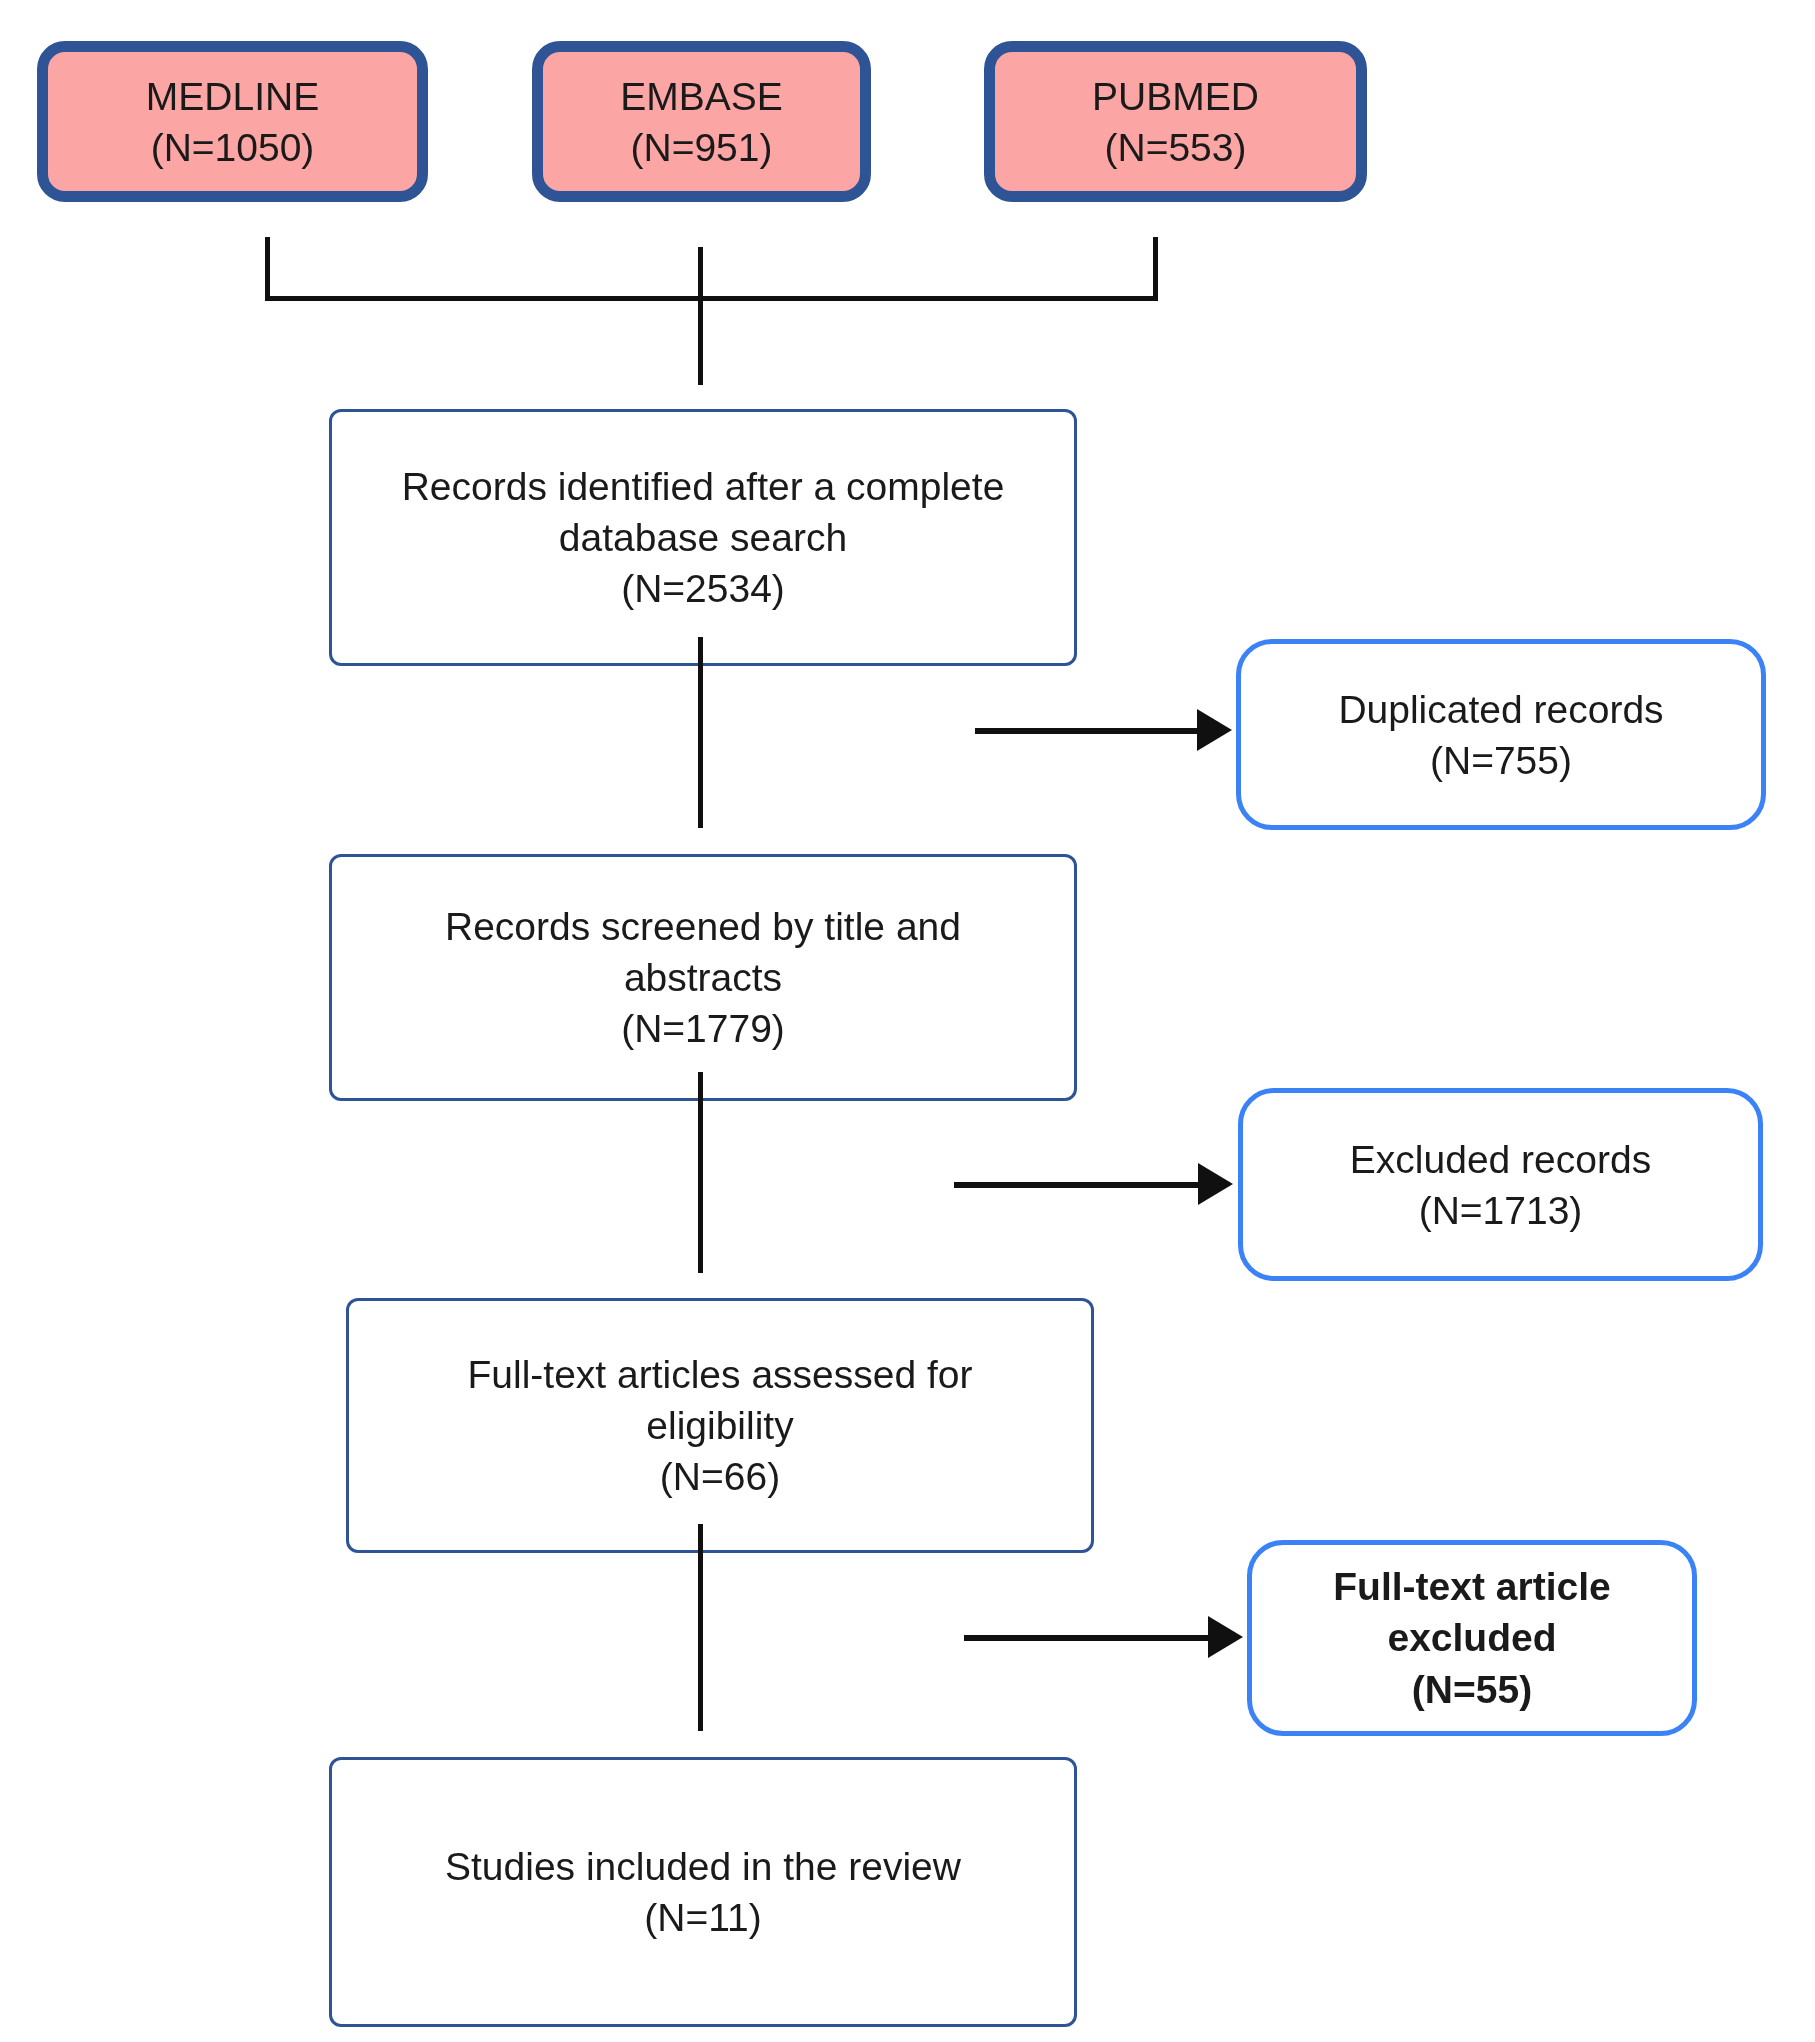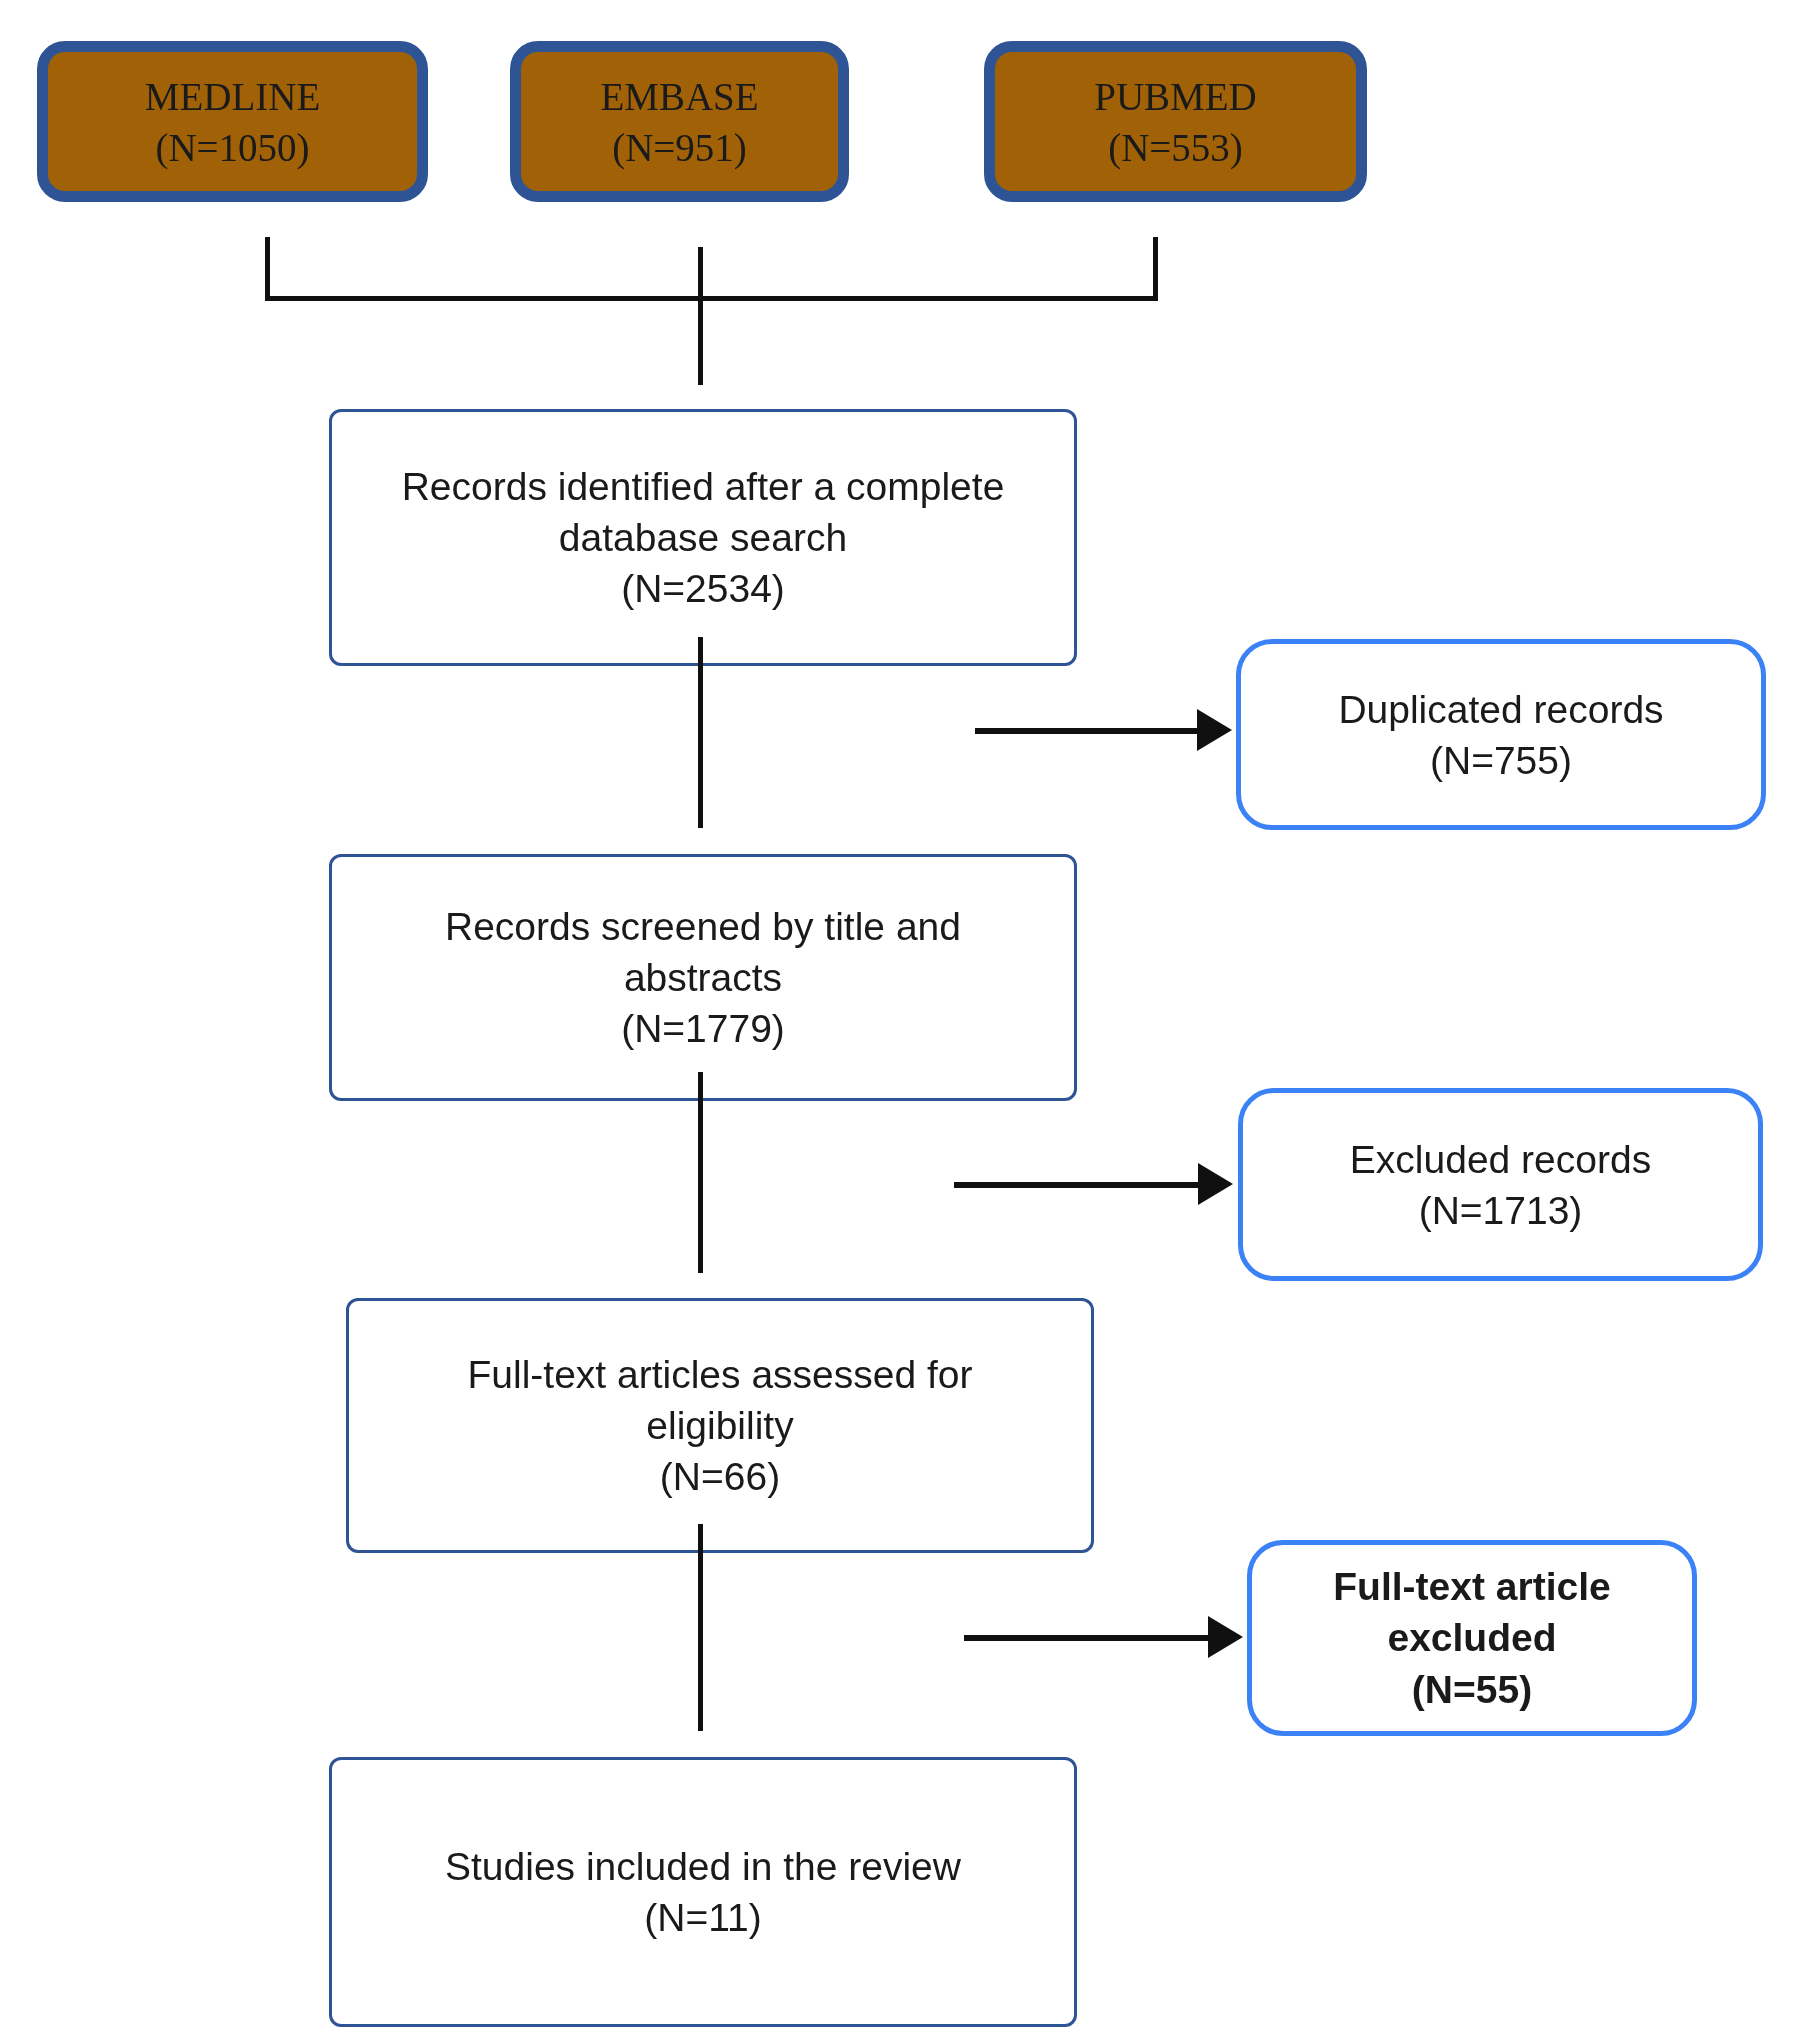--- a/index.html
+++ b/index.html
@@ -27,25 +27,24 @@
     color: #1a1a1a;
     line-height: 1.32;
     white-space: pre-line;
     padding: 0 15px;
     box-sizing: border-box;
   }
 
   
   .src-box {
     position: absolute;
-    background: #a16207;
+    background: #fca5a5;
     border: 11.5px solid #2e5496;
     border-radius: 28px;
     box-sizing: border-box;
-    font-family: Liberation Serif, serif;
   }
   .src-box .boxtext {
     font-size: 39px;
   }
 
   
   .main-box {
     position: absolute;
     background: #ffffff;
     border: 3.3px solid #2e5496;
@@ -96,21 +95,21 @@
 </style>
 </head>
 <body>
 
 <div id="canvas">
 
   <div class="src-box" style="left:37px; top:41px; width:391px; height:161px;">
     <div class="boxtext"><span>MEDLINE</span><br><span>(N=1050)</span></div>
   </div>
 
-  <div class="src-box" style="left:510px; top:41px; width:339px; height:161px;">
+  <div class="src-box" style="left:532px; top:41px; width:339px; height:161px;">
     <div class="boxtext"><span>EMBASE</span><br><span>(N=951)</span></div>
   </div>
 
   <div class="src-box" style="left:984px; top:41px; width:383px; height:161px;">
     <div class="boxtext"><span>PUBMED</span><br><span>(N=553)</span></div>
   </div>
 
   <div class="vline" style="left:265px; top:237px; height:64px;"></div>
   <div class="vline" style="left:1153px; top:237px; height:64px;"></div>
   <div class="hline" style="left:265px; top:296px; width:893px;"></div>

